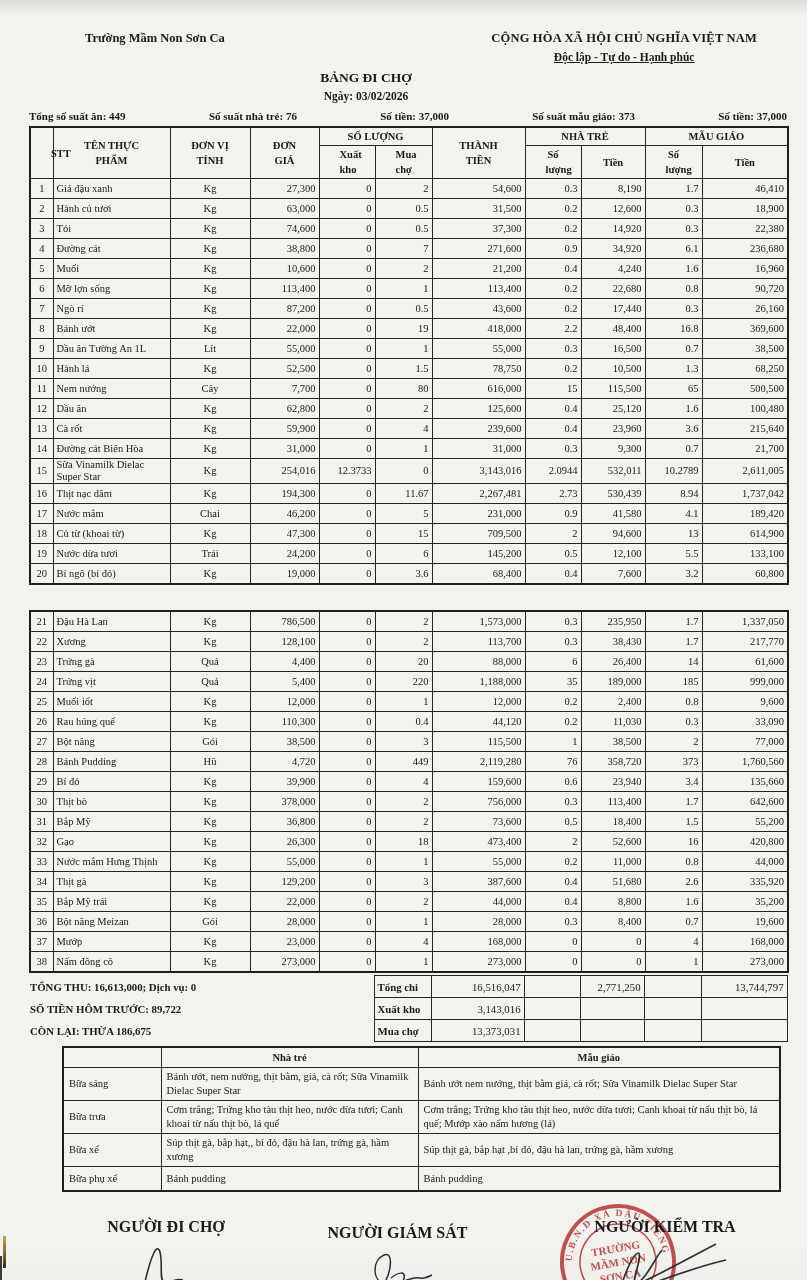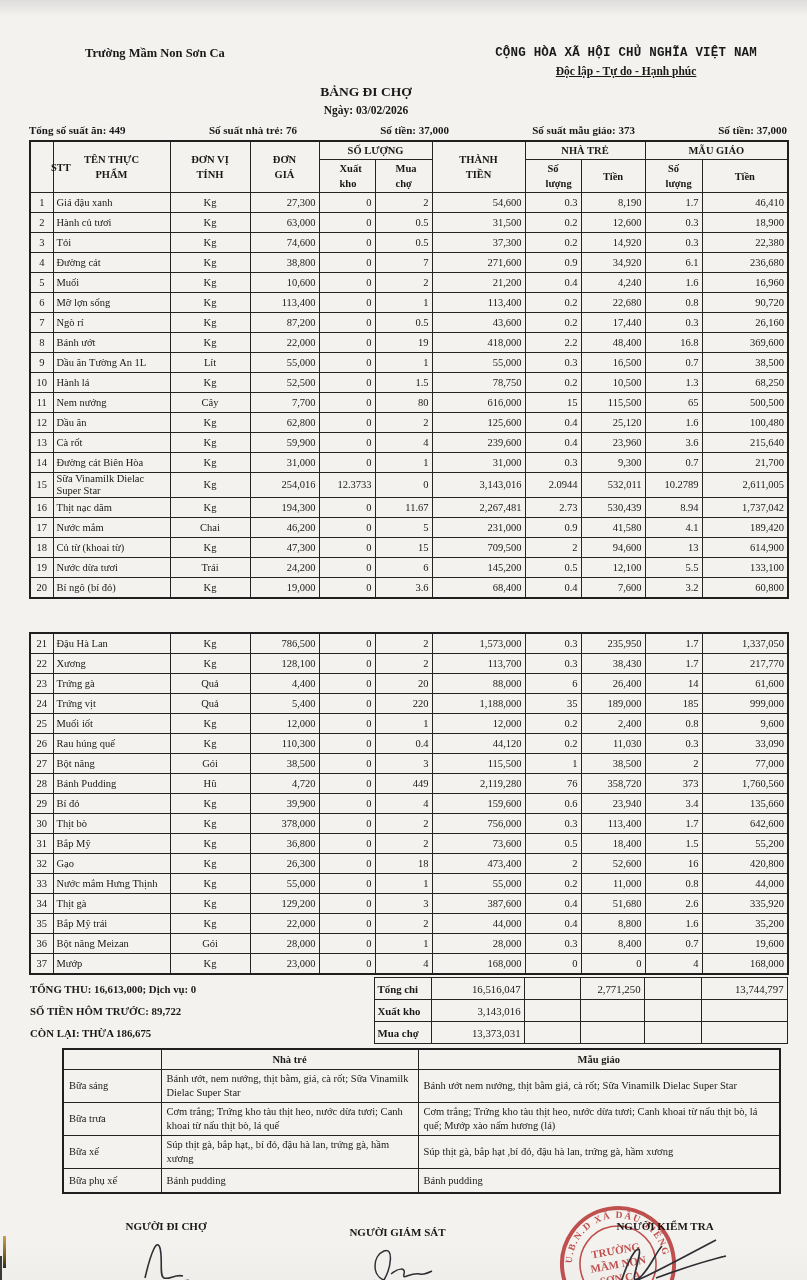--- a/index.html
+++ b/index.html
@@ -1,23 +1,23 @@
 <!DOCTYPE html>
 <html><head>
 <meta charset="utf-8">
 <style>
   html,body{margin:0;padding:0;}
   body{background:#e9e8e4;font-family:"Liberation Serif","DejaVu Serif",serif;color:#191919;}
   .page{position:relative;width:807px;height:1280px;margin:0 auto;overflow:hidden;
         background:linear-gradient(180deg,#dedddb 0,#f3f2ee 16px,#f3f2ee 97%,#efeeea 100%);}
   
-  .header-row{display:flex;padding-top:46px;}
+  .header-row{display:flex;padding-top:31px;}
   .school{margin-left:85px;font-weight:bold;font-size:12.5px;}
   .republic{margin-left:auto;margin-right:50px;text-align:center;}
-  .republic .line1{font-weight:bold;font-size:12.5px;letter-spacing:.2px;font-family:Liberation Mono, monospace;}
+  .republic .line1{font-weight:bold;font-size:12.5px;letter-spacing:.2px;}
   .republic .motto{font-weight:bold;font-size:11.5px;margin-top:5px;text-decoration:underline;}
   .title-block{width:758px;margin-left:29px;text-align:center;transform:translateX(-42px);}
   .doc-title{font-weight:bold;font-size:13.5px;margin-top:7px;}
   .doc-date{font-size:11.5px;margin-top:4px;font-weight:bold;}
   
   .summary{width:758px;margin:8px 0 4px 29px;display:flex;justify-content:space-between;
            font-weight:bold;font-size:11px;}
   
   table.grid{border-collapse:collapse;table-layout:fixed;width:758px;margin-left:29px;
              font-size:10.5px;}
@@ -37,21 +37,21 @@
   table.totals td.tlabel{font-weight:bold;text-align:left;}
   
   table.meals{border-collapse:collapse;table-layout:fixed;width:717px;margin:4px 0 0 62px;
               font-size:10.5px;border:2px solid #1f1f1f;}
   table.meals th,table.meals td{border:1px solid #242424;padding:2px 5px;vertical-align:middle;}
   table.meals th{font-weight:bold;text-align:center;height:15px;}
   table.meals td{text-align:left;line-height:14px;height:19px;}
   
   .sig-area{position:relative;height:150px;margin-top:14px;}
   .sig-col{position:absolute;text-align:center;}
-  .sig-role{font-weight:bold;font-size:11px;}
+  .sig-role{font-weight:bold;font-size:16px;}
   .sig-svg{display:block;margin:2px auto 0;}
   .stamp{position:absolute;opacity:.88;}
   
   .edge-mark{position:absolute;left:3px;top:1236px;width:3px;height:32px;
              background:linear-gradient(#caa24a 0,#6b5420 70%,#2c2c2c 100%);}
   .edge-dark{position:absolute;left:0;top:1256px;width:2px;height:24px;background:#3a3a3a;}
 </style>
 </head>
 <body>
 
@@ -368,21 +368,21 @@
           <td class="col5">3.6</td>
           <td class="col6">68,400</td>
           <td class="col7">0.4</td>
           <td class="col8">7,600</td>
           <td class="col9">3.2</td>
           <td class="col10">60,800</td>
         </tr>
       </tbody>
   </table>
 
-  <table class="grid bordered" style="margin-top:33px">
+  <table class="grid bordered" style="margin-top:25px">
     <colgroup>
       <col style="width:23px">
         <col style="width:117px">
         <col style="width:80px">
         <col style="width:69px">
       <col style="width:56px">
         <col style="width:57px">
         <col style="width:93px">
       <col style="width:56px">
         <col style="width:64px">
@@ -603,20 +603,33 @@
           <td class="col1">Mướp</td>
           <td class="col2">Kg</td>
           <td class="col3">23,000</td>
           <td class="col4">0</td>
           <td class="col5">4</td>
           <td class="col6">168,000</td>
           <td class="col7">0</td>
           <td class="col8">0</td>
           <td class="col9">4</td>
           <td class="col10">168,000</td>
+        </tr>
+        <tr>
+          <td class="col0">38</td>
+          <td class="col1">Nấm đông cô</td>
+          <td class="col2">Kg</td>
+          <td class="col3">273,000</td>
+          <td class="col4">0</td>
+          <td class="col5">1</td>
+          <td class="col6">273,000</td>
+          <td class="col7">0</td>
+          <td class="col8">0</td>
+          <td class="col9">1</td>
+          <td class="col10">273,000</td>
         </tr>
       </tbody>
   </table>
 
   <table class="grid totals">
     <colgroup>
       <col style="width:23px">
         <col style="width:117px">
         <col style="width:80px">
         <col style="width:69px">

